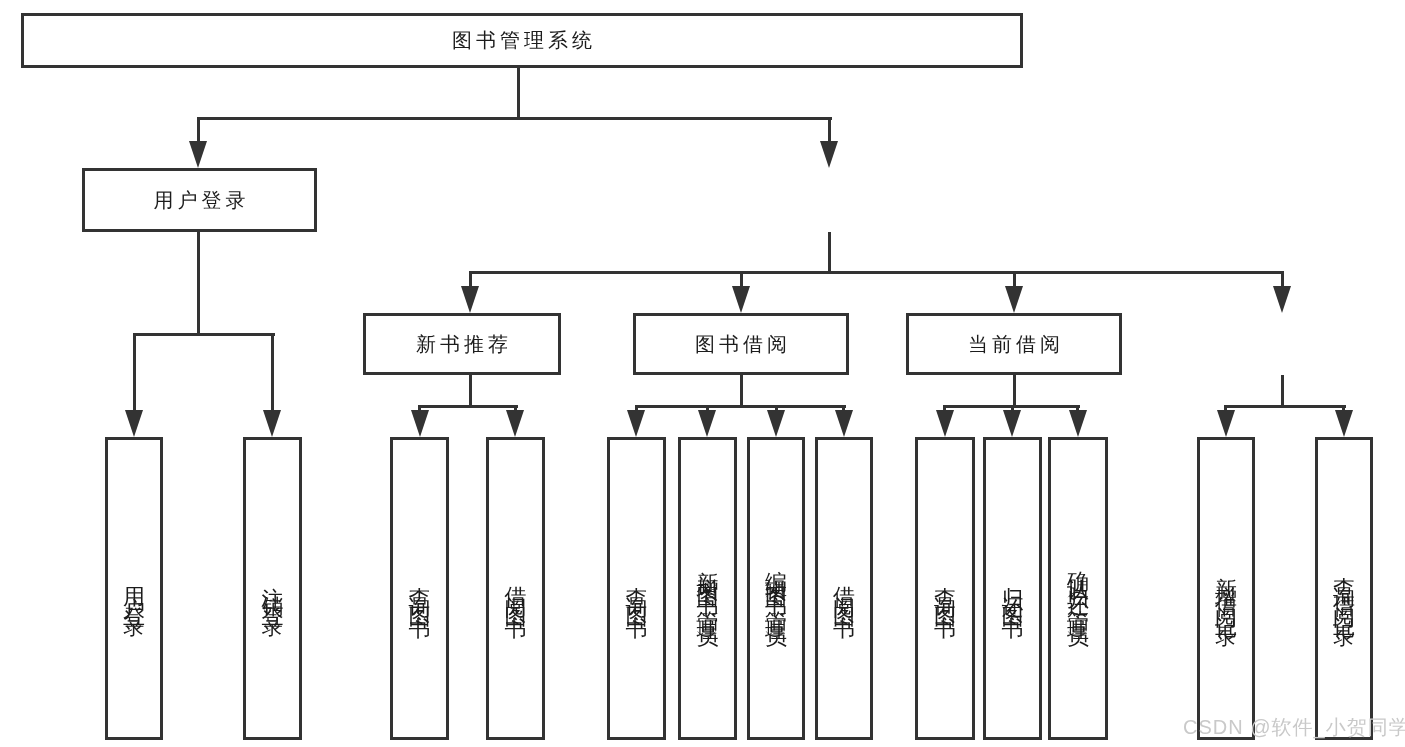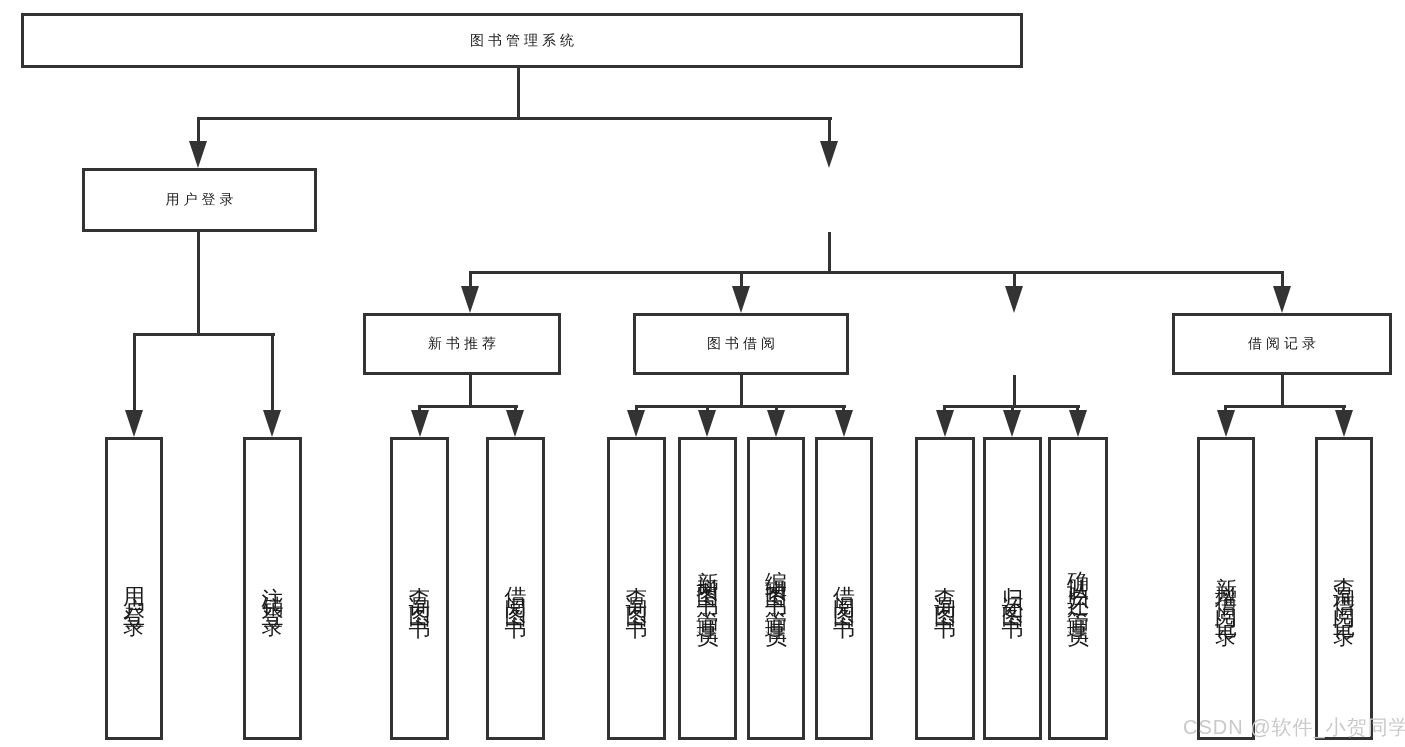--- a/index.html
+++ b/index.html
@@ -14,21 +14,21 @@
   }
   .box {
     position: absolute;
     border: 3px solid #333333;
     background: #ffffff;
     display: flex;
     align-items: center;
     justify-content: center;
   }
   .hlabel {
-    font-size: 14px;
+    font-size: 20px;
     letter-spacing: 4px;
     text-indent: 4px;
     color: #1c1c1c;
     white-space: nowrap;
   }
   .vlabel {
     writing-mode: vertical-rl;
     text-orientation: mixed;
     font-size: 22px;
     line-height: 1;
@@ -92,22 +92,22 @@
   <div class="arrow" style="left:1005px; top:286px;"></div>
   <div class="line" style="left:1281px; top:271px; width:3px; height:18px;"></div>
   <div class="arrow" style="left:1273px; top:286px;"></div>
 
   <div class="box" style="left:363px; top:313px; width:198px; height:62px;">
     <span class="hlabel">新书推荐</span>
   </div>
   <div class="box" style="left:633px; top:313px; width:216px; height:62px;">
     <span class="hlabel">图书借阅</span>
   </div>
-  <div class="box" style="left:1172px; top:313px; width:220px; height:62px;">
-    <span class="hlabel">借阅记录</span>
+  <div class="box" style="left:906px; top:313px; width:216px; height:62px;">
+    <span class="hlabel">当前借阅</span>
   </div>
 
   <div class="line" style="left:469px; top:375px; width:3px; height:33px;"></div>
   <div class="line" style="left:418px; top:405px; width:100px; height:3px;"></div>
   <div class="line" style="left:418px; top:405px; width:3px; height:8px;"></div>
   <div class="arrow" style="left:411px; top:410px;"></div>
   <div class="line" style="left:514px; top:405px; width:3px; height:8px;"></div>
   <div class="arrow" style="left:506px; top:410px;"></div>
 
   <div class="line" style="left:740px; top:375px; width:3px; height:33px;"></div>

